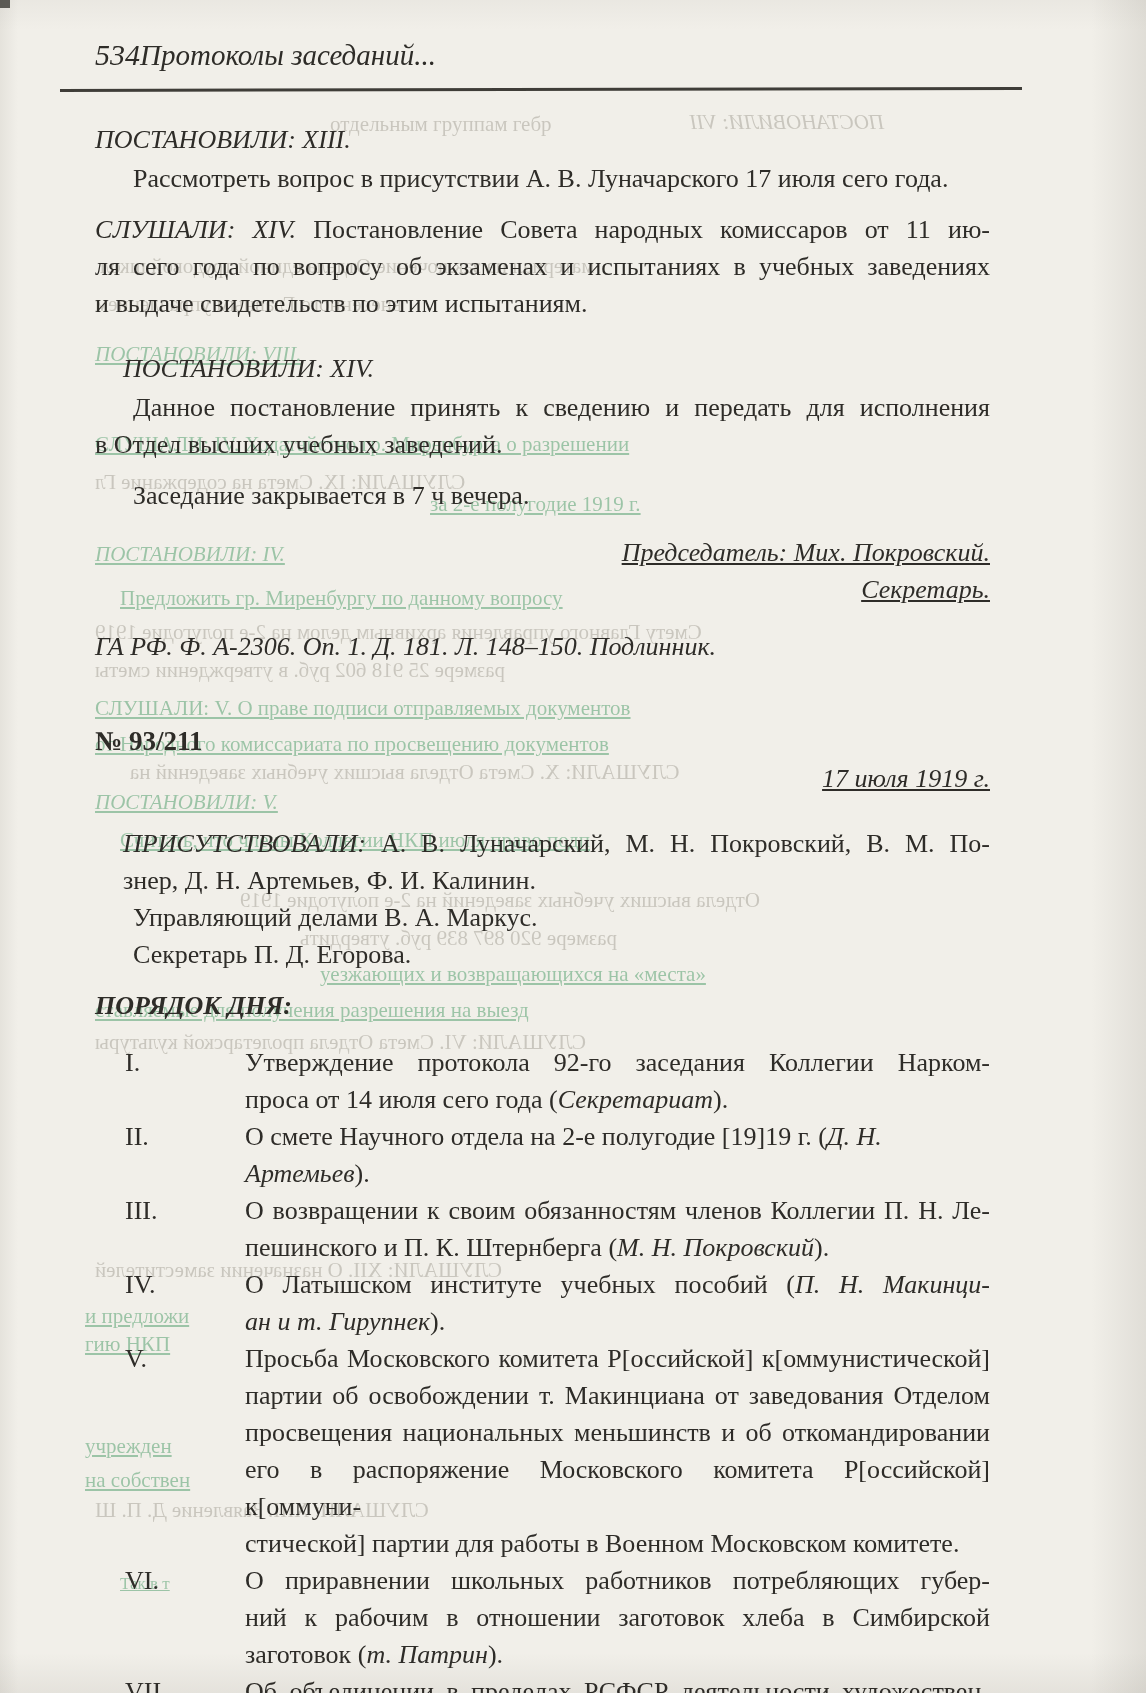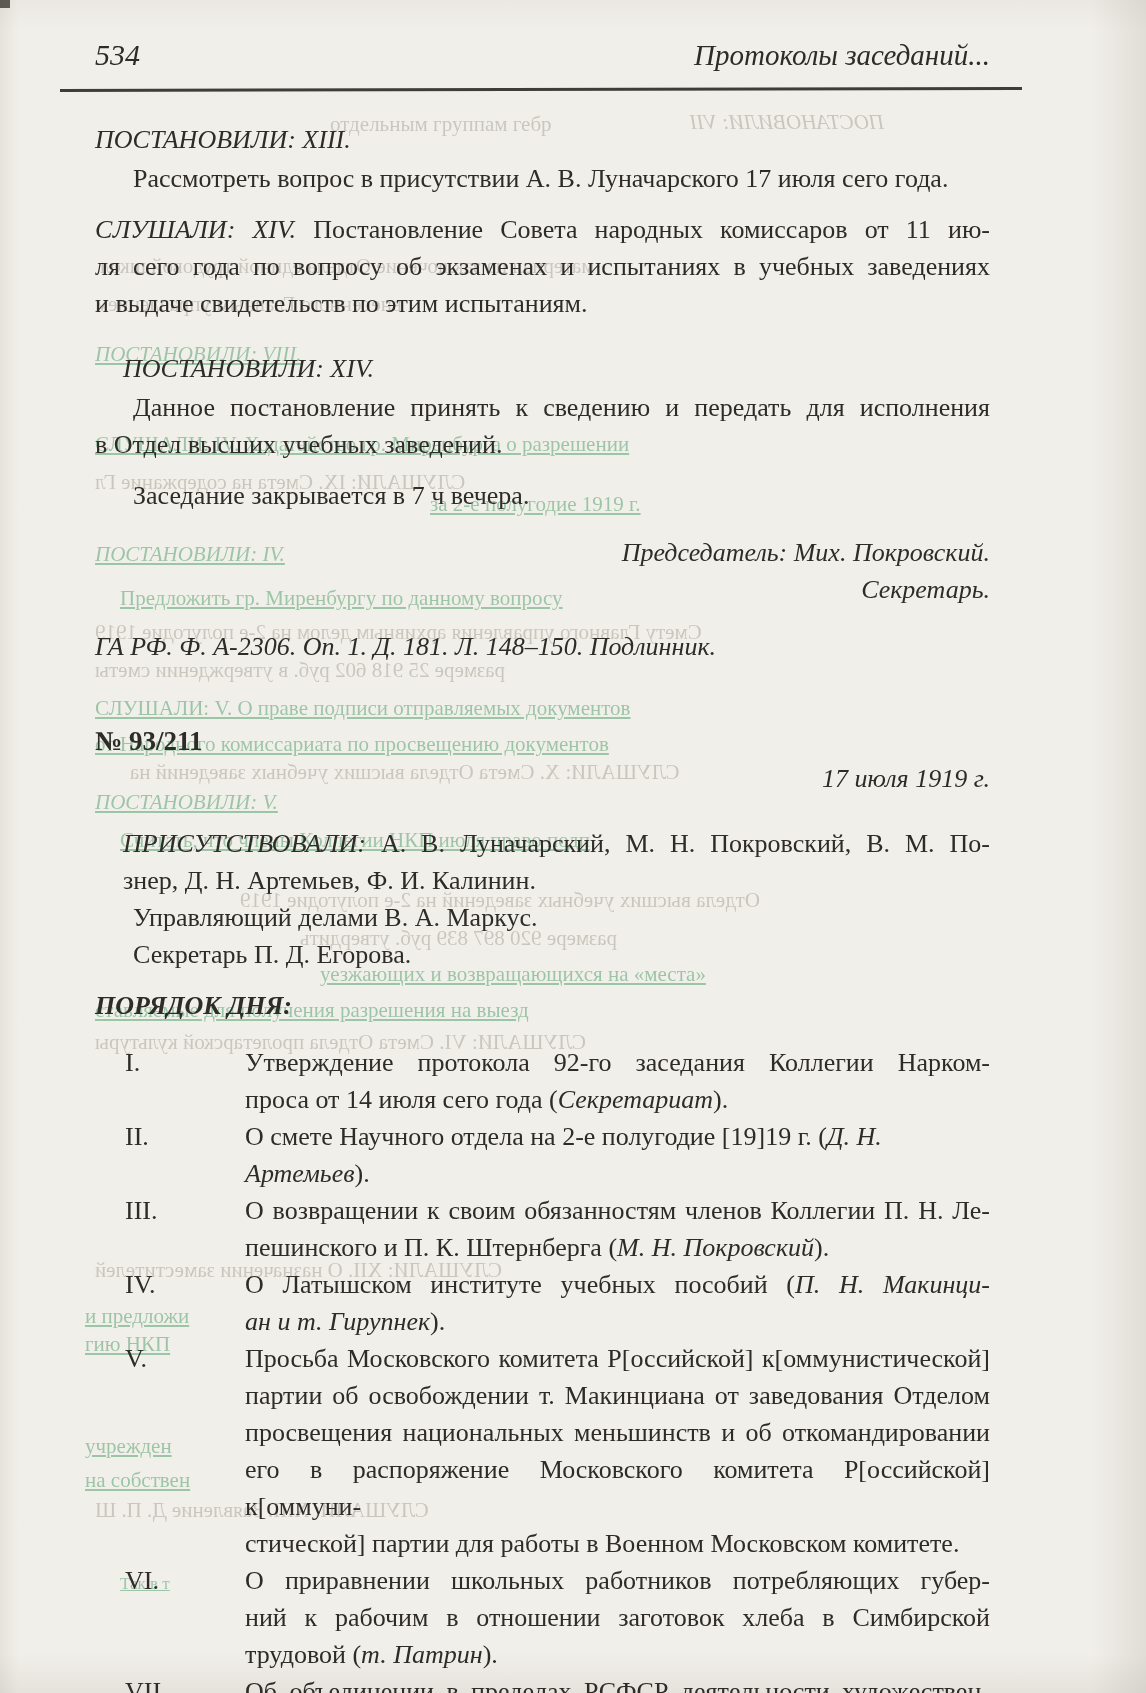--- a/index.html
+++ b/index.html
@@ -15,21 +15,21 @@
       linear-gradient(to right, rgba(120,115,105,0.10) 0, rgba(120,115,105,0) 18px),
       linear-gradient(to left, rgba(120,115,105,0.14) 0, rgba(120,115,105,0) 55px),
       linear-gradient(to top, rgba(120,115,105,0.10) 0, rgba(120,115,105,0) 40px),
       linear-gradient(to bottom, rgba(120,115,105,0.06) 0, rgba(120,115,105,0) 30px),
       #f1efe9;
   }
   #corner-mark{position:absolute;left:0;top:0;width:10px;height:8px;background:#3a3833;opacity:.8;}
   
   #header{
     position:absolute;left:95px;top:38px;width:895px;
-    display:flex;justify-content:space-between;align-items:baseline;
+    display:flex;align-items:baseline;
     font-style:italic;font-size:29px;
   }
   #page-number{font-size:30px;}
   #header-rule{
     position:absolute;left:60px;top:88px;width:962px;height:3px;
     background:#3f3d38;transform:rotate(-0.12deg);
   }
   
   #ghost-layer{position:absolute;inset:0;pointer-events:none;}
   .ghost{
@@ -47,21 +47,21 @@
   }
   .line{min-height:37px;}
   .line.just{text-align:justify;text-align-last:justify;}
   .it{font-style:italic;}
   .bd{font-weight:bold;}
   .bi{font-weight:bold;font-style:italic;}
   .block{position:relative;}
   .indent .line:first-child{text-indent:38px;}
   .style-heading-italic{font-style:italic;}
   .style-heading-bold-italic{font-weight:bold;font-style:italic;}
-  .style-right-italic{text-align:right;font-style:italic;}
+  .style-right-italic{text-align:right;font-style:italic;text-decoration:underline;}
   .style-italic{font-style:italic;}
   .style-bold{font-weight:bold;font-size:27px;}
   .style-list-item{padding-left:150px;}
   .style-list-item .num{
     position:absolute;left:30px;top:0;font-style:normal;
   }
   .gap-xs{margin-top:2px;}
   .gap-s{margin-top:14px;}
   .gap-m{margin-top:20px;}
   .gap-l{margin-top:28px;margin-left:28px;}
@@ -185,19 +185,19 @@
       <div class="line just"><span>Просьба Московского комитета Р[оссийской] к[оммунистической]</span></div>
       <div class="line just"><span>партии об освобождении т. Макинциана от заведования Отделом</span></div>
       <div class="line just"><span>просвещения национальных меньшинств и об откомандировании</span></div>
       <div class="line just"><span>его в распоряжение Московского комитета Р[оссийской] к[оммуни-</span></div>
       <div class="line"><span>стической] партии для работы в Военном Московском комитете.</span></div>
     </div>
     <div class="block style-list-item">
       <span class="num">VI.</span>
       <div class="line just"><span>О приравнении школьных работников потребляющих губер-</span></div>
       <div class="line just"><span>ний к рабочим в отношении заготовок хлеба в Симбирской</span></div>
-      <div class="line"><span>трудовой (</span><span class="it">т. Патрин</span><span>).</span></div>
+      <div class="line"><span>заготовок (</span><span class="it">т. Патрин</span><span>).</span></div>
     </div>
     <div class="block style-list-item">
       <span class="num">VII.</span>
       <div class="line just"><span>Об объединении в пределах РСФСР деятельности художествен-</span></div>
     </div>
   </div>
 
 </body></html>

